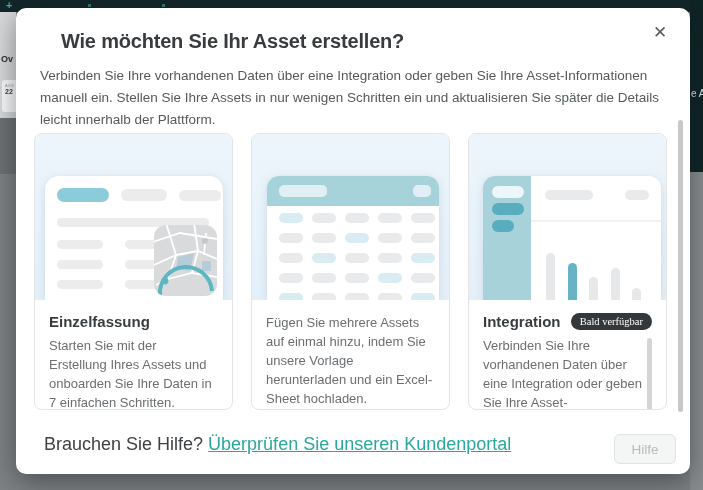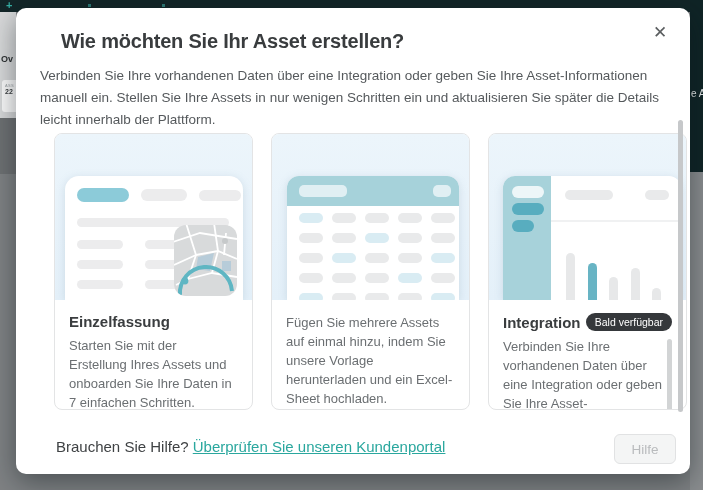--- a/index.html
+++ b/index.html
@@ -28,36 +28,36 @@
 
   
   .modal { position:absolute; left:16px; top:8px; width:674px; height:466px; background:#ffffff;
            border-radius:10px; box-shadow:0 8px 28px rgba(10,20,25,.45); }
 
   .modal-title { position:absolute; left:24px; top:22px; font-size:20px; font-weight:bold; color:#393c3e; letter-spacing:-.2px;margin-left:21px; }
   .modal-close { position:absolute; right:19px; top:14px; width:22px; height:22px; color:#5b5e60;
                  font-size:17px; line-height:22px; text-align:center; cursor:pointer; }
   .modal-desc { position:absolute; left:24px; top:57px; width:634px; font-size:13.5px; line-height:1.62; color:#55595c; }
 
-  .cards { position:absolute; left:18px; top:125px; width:576px; display:flex; gap:18px;margin-left:20px; }
+  .cards { position:absolute; left:18px; top:125px; width:576px; display:flex; gap:18px; }
   .card { flex:0 0 199px; height:277px; background:#fff; border:1px solid #e3e4e5; border-radius:8px; overflow:hidden; cursor:pointer; }
   .illo { position:relative; width:100%; height:166px; background:linear-gradient(180deg,#ecf5fb 0%,#e4f0f9 100%); overflow:hidden; }
   .label-area { padding:13px 14px 0 14px; }
   .card-title-row { display:flex; align-items:center; margin-bottom:6px; }
   .card-title { font-size:15px; font-weight:bold; color:#3a3d3f; }
-  .badge { margin-left:auto; background:#35383b; color:#fff; font-size:10.5px; padding:3px 9px; border-radius:10px; white-space:nowrap; }
+  .badge { margin-left:auto; background:#35383b; color:#fff; font-size:10.5px; padding:3px 9px; border-radius:10px; white-space:nowrap;font-family:Liberation Serif, serif; }
   .card-desc { font-size:13px; line-height:19px; color:#6b6f72; }
   .desc-wrap { position:relative; }
   .desc-clip { height:76px; overflow:hidden; padding-right:8px; }
   .inner-scroll { position:absolute; right:0; top:2px; width:5px; height:72px; background:#d2d4d5; border-radius:3px; }
 
   .modal-scrollbar { position:absolute; right:7px; top:112px; width:5px; height:292px; background:#c6c8ca; border-radius:3px; }
 
   
-  .footer-help { position:absolute; left:40px; bottom:19px; font-size:15px; color:#3f4244;text-align:right; }
+  .footer-help { position:absolute; left:28px; bottom:19px; font-size:18px; color:#3f4244;text-align:right; }
   .footer-help a { color:#2aa79e; text-decoration:underline; cursor:pointer; }
   .btn-next { position:absolute; right:14px; bottom:10px; width:62px; height:30px; background:#f4f5f5;
               border:1px solid #e1e2e3; border-radius:6px; color:#b9bbbd; font-size:13.5px;
               font-family:"Liberation Sans", sans-serif; }
 
   
   .sheet1 { position:absolute; left:10px; top:42px; width:178px; height:124px; background:#fff;
             border-radius:14px 14px 0 0; box-shadow:0 2px 8px rgba(120,150,170,.25); }
   .p { position:absolute; border-radius:7px; background:#ececed; }
   .p.teal { background:#8ccbd9; }

